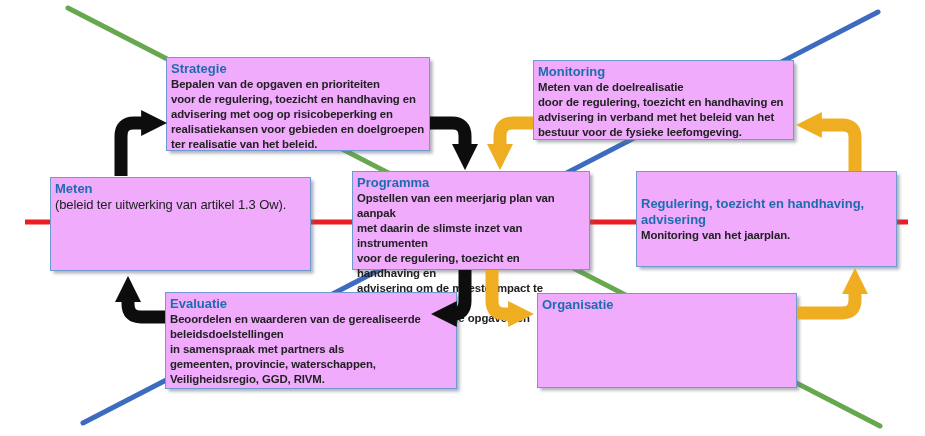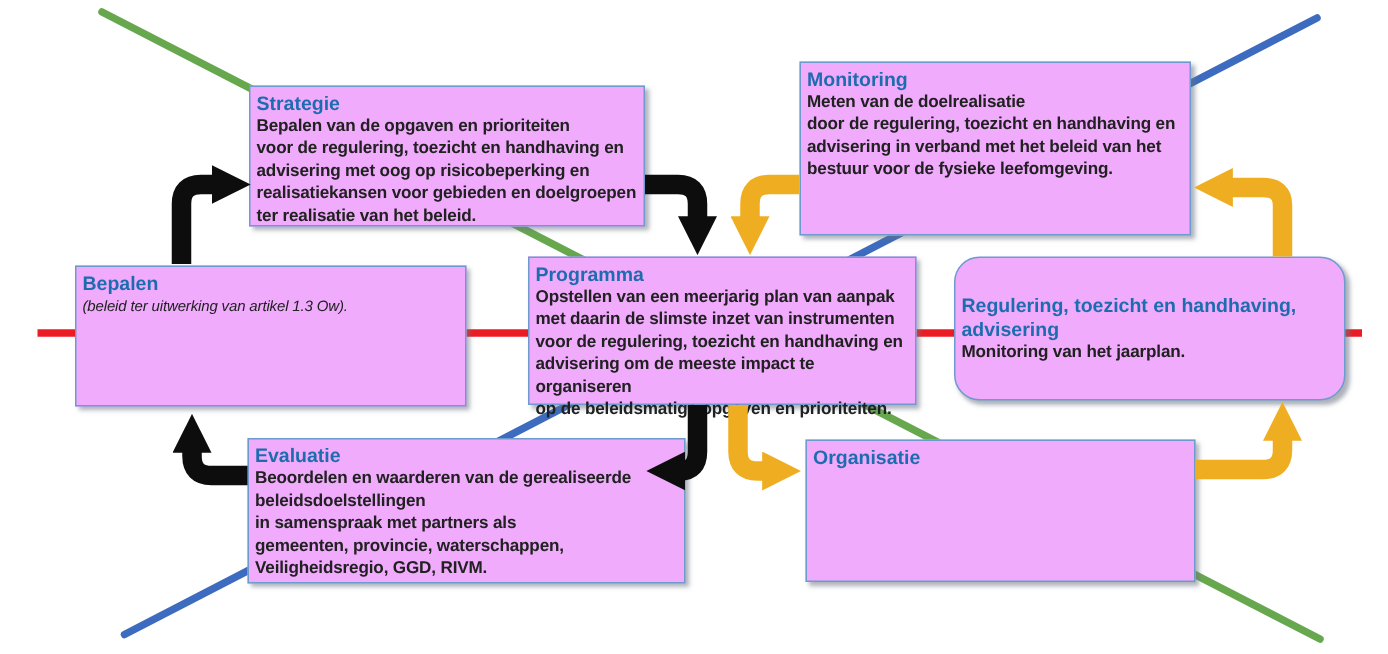--- a/index.html
+++ b/index.html
@@ -11,32 +11,32 @@
   #bg-lines{z-index:0;}
   #arrows{z-index:2;}
   .box{
     position:absolute;z-index:1;background:#f0abfc;
     border:1.5px solid var(--box_border);
     box-shadow:2.5px 2.5px 3px rgba(105,115,130,.55);
     box-sizing:border-box;
     display:flex;flex-direction:column;justify-content:flex-start;
     padding:3px 4px 2px 4px;text-align:left;
   }
-  .box.v-center{justify-content:center;border-radius:17px;}
+  .box.v-center{justify-content:center;}
   .box-title{
     color:var(--title_blue);font-weight:bold;font-size:13px;line-height:16px;
     white-space:pre-line;
   }
   .box-body{
     color:var(--body_text);font-size:11.4px;line-height:15px;white-space:pre-line;
     letter-spacing:-0.1px;
     font-weight:bold;
   }
   .box-note{
-    color:var(--body_text);font-size:10px;line-height:15px;font-style:italic;
+    color:var(--body_text);font-size:13px;line-height:15px;
     letter-spacing:-0.1px;
   }
   .ln-red{stroke:var(--line_red);stroke-width:5;}
   .ln-green{stroke:var(--line_green);stroke-width:5;stroke-linecap:round;}
   .ln-blue{stroke:var(--line_blue);stroke-width:5;stroke-linecap:round;}
   .arrow{fill:none;stroke-width:13;}
   .arrow.black{stroke:var(--arrow_black);}
   .arrow.gold{stroke:var(--arrow_gold);}
   .head-black-fill{fill:var(--arrow_black);}
   .head-gold-fill{fill:var(--arrow_gold);}
@@ -54,34 +54,34 @@
 
   <div class="box" style="left:166px;top:57px;width:264px;height:94px">
     <div class="box-title">Strategie</div>
     <div class="box-body">Bepalen van de opgaven en prioriteiten
 voor de regulering, toezicht en handhaving en
 advisering met oog op risicobeperking en
 realisatiekansen voor gebieden en doelgroepen
 ter realisatie van het beleid.</div>
   </div>
 
-  <div class="box" style="left:533px;top:41px;width:261px;height:116px">
+  <div class="box" style="left:533px;top:60px;width:261px;height:80px">
     <div class="box-title">Monitoring</div>
     <div class="box-body">Meten van de doelrealisatie
 door de regulering, toezicht en handhaving en
 advisering in verband met het beleid van het
 bestuur voor de fysieke leefomgeving.</div>
   </div>
 
   <div class="box" style="left:50px;top:177px;width:261px;height:94px">
-    <div class="box-title">Bepalen</div>
+    <div class="box-title">Meten</div>
     <div class="box-note">(beleid ter uitwerking van artikel 1.3 Ow).</div>
   </div>
 
-  <div class="box" style="left:352px;top:171px;width:259px;height:99px">
+  <div class="box" style="left:352px;top:171px;width:238px;height:99px">
     <div class="box-title">Programma</div>
     <div class="box-body">Opstellen van een meerjarig plan van aanpak
 met daarin de slimste inzet van instrumenten
 voor de regulering, toezicht en handhaving en
 advisering om de meeste impact te organiseren
 op de beleidsmatige opgaven en prioriteiten.</div>
   </div>
 
   <div class="box v-center" style="left:636px;top:171px;width:261px;height:96px">
     <div class="box-title">Regulering, toezicht en handhaving,

